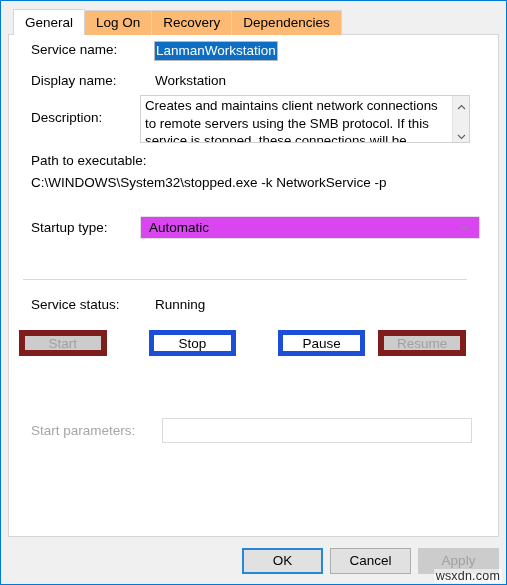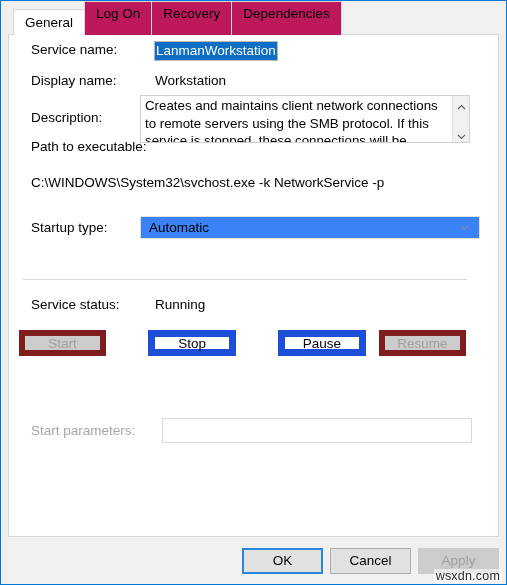--- a/index.html
+++ b/index.html
@@ -76,27 +76,27 @@
     position: relative;
     z-index: 2;
     box-sizing: border-box;
   }
   .tab {
     font-size: 13.5px;
     color: #000000;
     padding: 4px 11px 5px 11px;
     border: 1px solid #d6d6d6;
     border-bottom: none;
-    background: #be185d;
+    background: #fdba74;
     margin-right: -1px;
     line-height: 15px;
     cursor: default;
     user-select: none;
     box-sizing: border-box;
-    height: 34px;
+    height: 25px;
   }
   .tab.active {
     background: #ffffff;
     border-color: #d6d6d6;
     height: 26px;
     padding-top: 5px;
     position: relative;
     z-index: 3;
   }
 
@@ -178,21 +178,21 @@
   }
   .sbarrow { width: 11px; height: 11px; display: block; }
 
   
   .combo {
     position: absolute;
     left: 131px;
     top: 181px;
     width: 340px;
     height: 23px;
-    background: #3b82f6;
+    background: #d946ef;
     border: 1px solid #e1e1e1;
     box-sizing: border-box;
     display: flex;
     align-items: center;
     cursor: default;
   }
   .combo-text {
     font-size: 13.5px;
     color: #000000;
     margin-left: 8px;
@@ -229,21 +229,21 @@
     font-size: 13.5px;
     display: flex;
     align-items: center;
     justify-content: center;
     box-sizing: border-box;
     cursor: default;
     user-select: none;
   }
   .ctrlbtn.enabled {
     background: #ffffff;
-    border: 7px solid #1d4ed8;
+    border: 5px solid #1d4ed8;
     color: #000000;
     margin-left: 29px;
   }
   .ctrlbtn.disabled {
     background: #cccccc;
     border: 6px solid #7f1d1d;
     color: #a0a0a0;
   }
 
   
@@ -381,25 +381,25 @@
             </svg>
           </span>
           <span class="sbarrow">
             <svg width="11" height="11" viewBox="0 0 11 11">
               <path d="M2,4 L5.5,7.5 L9,4" stroke="#606060" stroke-width="1.1" fill="none"></path>
             </svg>
           </span>
         </div>
       </div>
 
-      <div class="row" style="left:22px; top:104px;align-items:center;">
+      <div class="row" style="left:22px; top:118px;align-items:center;">
         <div class="lbl">Path to executable:</div>
       </div>
       <div class="row" style="left:22px; top:140px;">
-        <div class="val">C:\WINDOWS\System32\svchost.exe -k NetworkService -p</div>
+        <div class="val">C:\WINDOWS\System32\stopped.exe -k NetworkService -p</div>
       </div>
 
       <div class="row" style="left:22px; top:185px;">
         <div class="lbl label-col">Startup type:</div>
       </div>
       <div class="combo">
         <div class="combo-text">Automatic</div>
         <span class="combo-arrow">
           <svg width="11" height="11" viewBox="0 0 11 11">
             <path d="M2,4 L5.5,7.5 L9,4" stroke="#8a8a8a" stroke-width="1.1" fill="none"></path>

